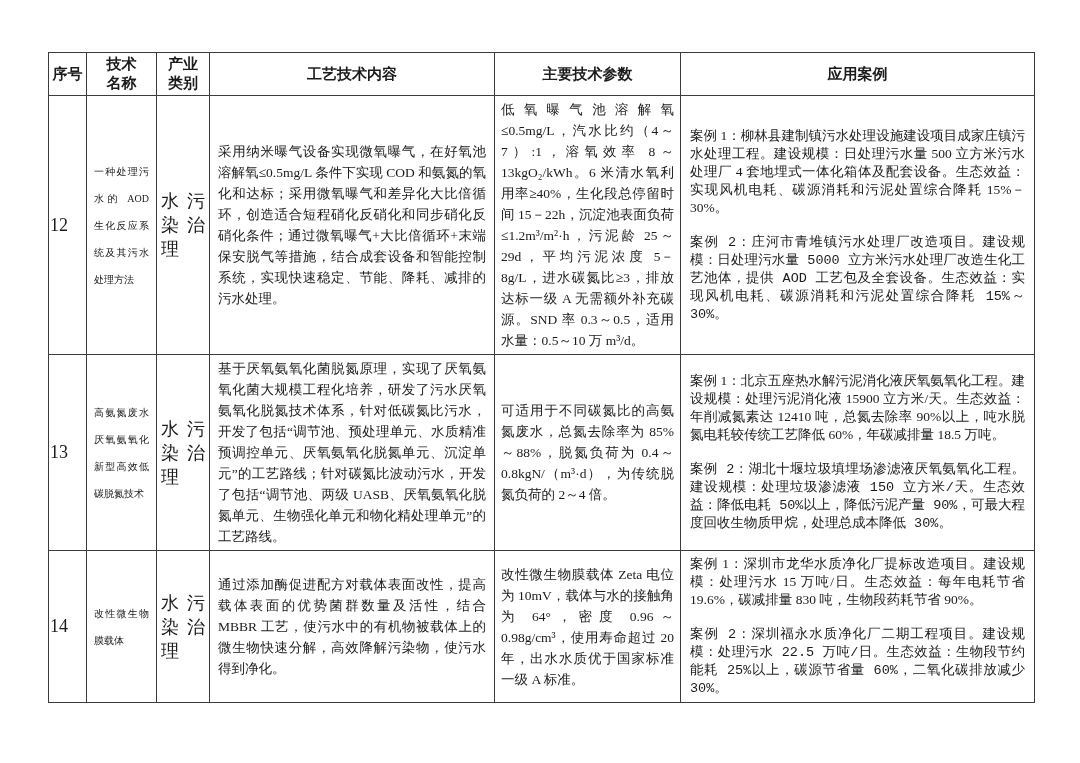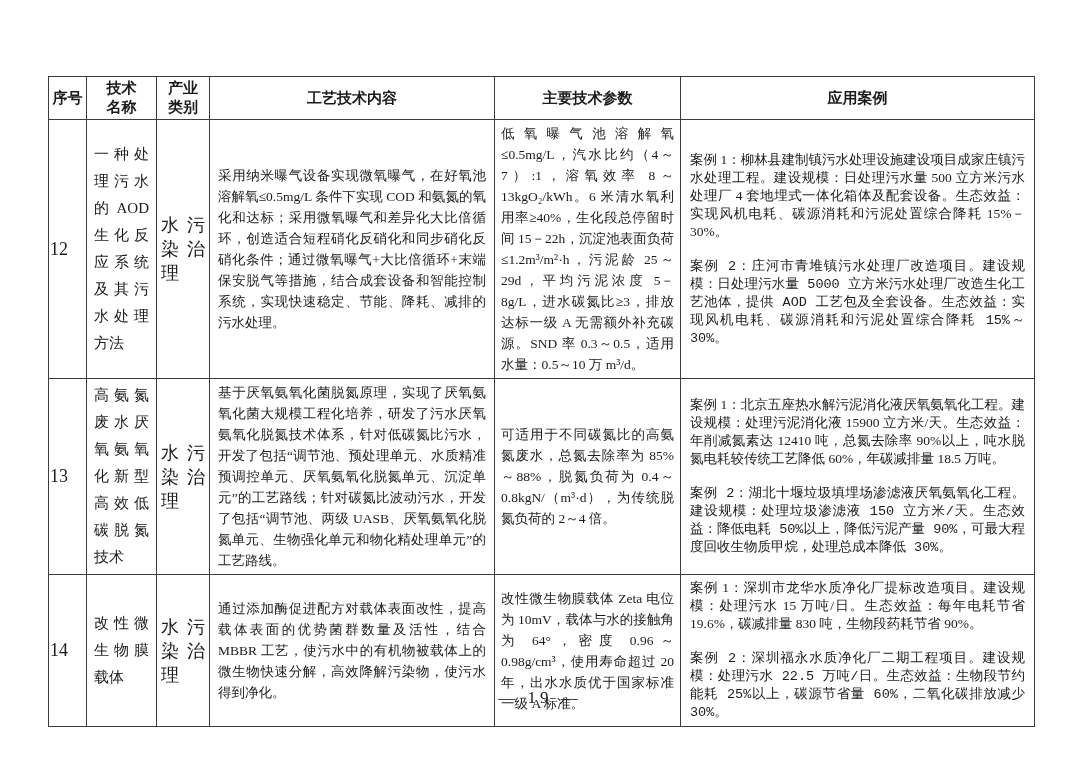--- a/index.html
+++ b/index.html
@@ -14,21 +14,21 @@
   .page {
     position: relative;
     width: 1080px;
     height: 763px;
     background: #ffffff;
     overflow: hidden;
   }
   table.doc-table {
     position: absolute;
     left: 48px;
-    top: 76px;
+    top: 52px;
     width: 986px;
     border-collapse: collapse;
     table-layout: fixed;
   }
   .doc-table th, .doc-table td {
     border: 1px solid #3c3c3c;
     vertical-align: middle;
     overflow: hidden;
   }
   .doc-table thead tr { height: 40px; }
@@ -41,21 +41,21 @@
     text-align: center;
     white-space: pre-line;
     line-height: 19px;
     padding: 2px 1px;
   }
   td.c-serial {
     text-align: left;
     font-size: 18px;
   }
   td.c-name {
-    font-size: 15px;
+    font-size: 10px;
     line-height: 27px;
     text-align: justify;
     padding: 0 7px;
   }
   td.c-cat {
     font-size: 18px;
     line-height: 24px;
     text-align: justify;
     padding: 0 4px;
   }
@@ -157,15 +157,14 @@
         </td>
         <td class="c-case">
           <p class="case-par">案例 1：深圳市龙华水质净化厂提标改造项目。建设规模：处理污水 15 万吨/日。生态效益：每年电耗节省 19.6%，碳减排量 830 吨，生物段药耗节省 90%。</p>
           <p class="case-par">案例 2：深圳福永水质净化厂二期工程项目。建设规模：处理污水 22.5 万吨/日。生态效益：生物段节约能耗 25%以上，碳源节省量 60%，二氧化碳排放减少 30%。</p>
         </td>
       </tr>
 
     </tbody>
   </table>
 
-  <div class="page-number">— 19 —</div>
 
 </div>
 
 </body></html>

